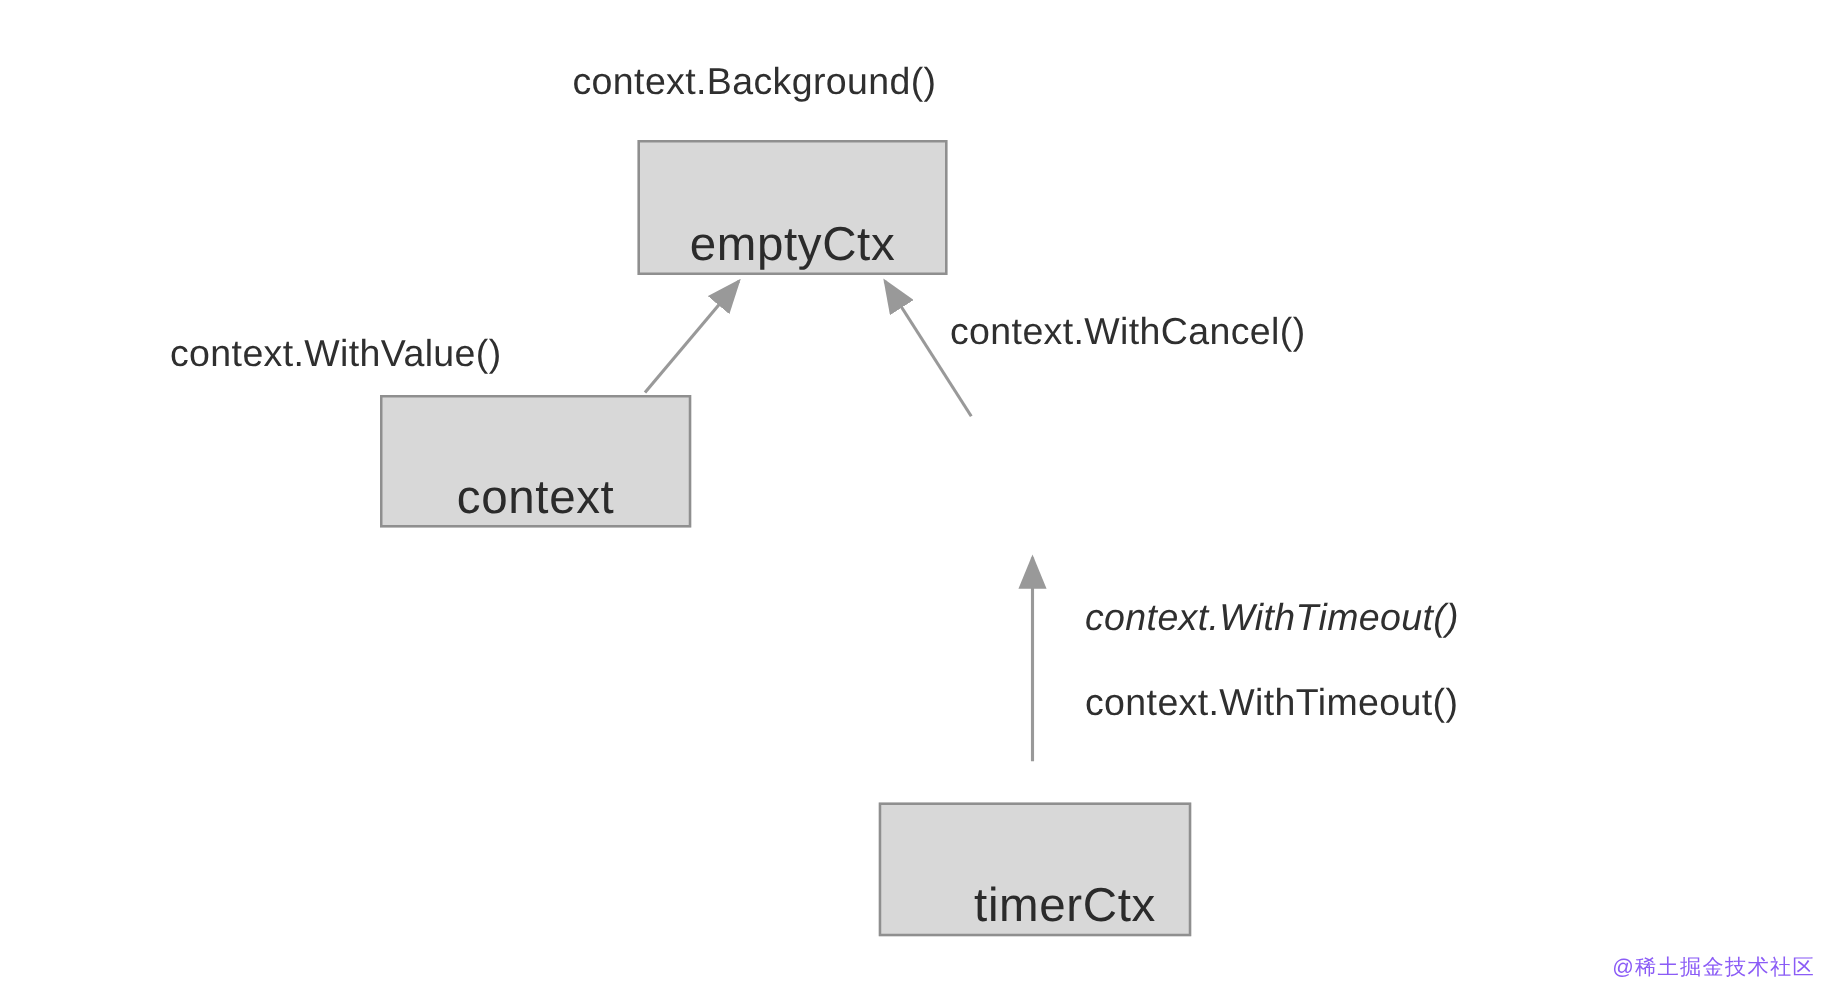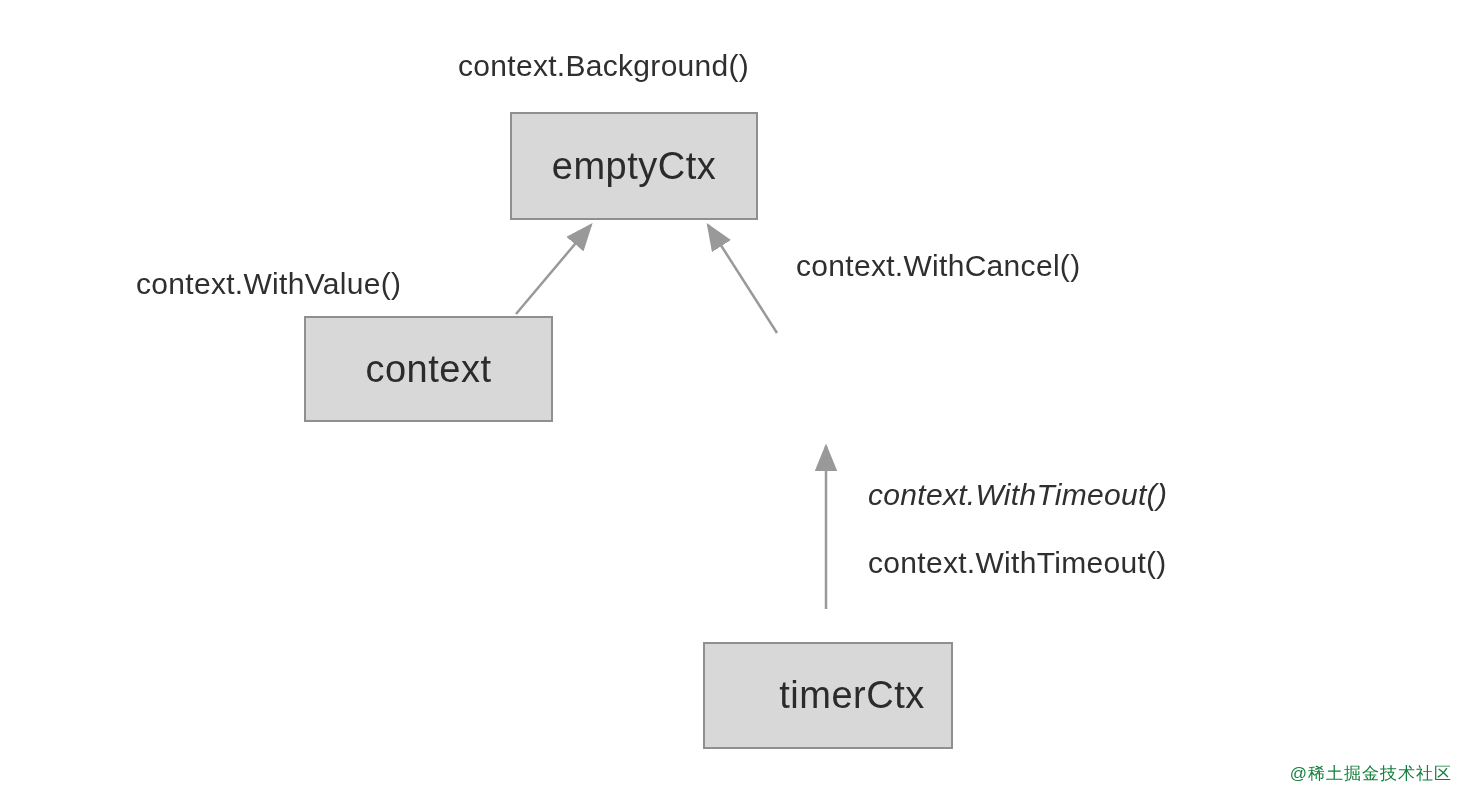--- a/index.html
+++ b/index.html
@@ -15,49 +15,49 @@
     position: absolute;
     left: 0; top: 0;
     width: 1466px; height: 788px;
   }
   .node {
     position: absolute;
     box-sizing: border-box;
     background: #d8d8d8;
     border: 2px solid #8f8f8f;
     display: flex;
-    align-items: center;
+    align-items: flex-end;
     justify-content: center;
     font-size: 38px;
     color: #2b2b2b;
     letter-spacing: 0.5px;
   }
   #node-emptyctx  { left: 510px; top: 112px; width: 248px; height: 108px; }
   #node-valuectx  { left: 304px; top: 316px; width: 249px; height: 106px; }
   #node-cancelctx { left: 703px; top: 335px; width: 250px; height: 105px; }
   #node-timerctx  { left: 703px; top: 642px; width: 250px; height: 107px; padding-left: 48px; }
   .fn-label {
     position: absolute;
     font-size: 30px;
     line-height: 36px;
     color: #2f2f2f;
     white-space: nowrap;
     letter-spacing: 0.3px;
   }
   #label-background   { left: 458px; top: 48px;  }
   #label-withvalue    { left: 136px; top: 266px; }
-  #label-withcancel   { left: 796px; top: 248px; text-align: right; }
+  #label-withcancel   { left: 760px; top: 248px; text-align: right; }
   #label-withtimeout  { left: 868px; top: 477px; font-style: italic; }
   #label-withdeadline { left: 868px; top: 545px; }
   .watermark {
     position: absolute;
     right: 14px;
     bottom: 3px;
     font-size: 17px;
-    color: #15803d;
+    color: #8b5cf6;
     letter-spacing: 1px;
   }
 </style>
 </head>
 <body>
 
 <div class="canvas">
 
   <svg class="arrows" viewBox="0 0 1466 788" aria-hidden="true">
     <defs>

